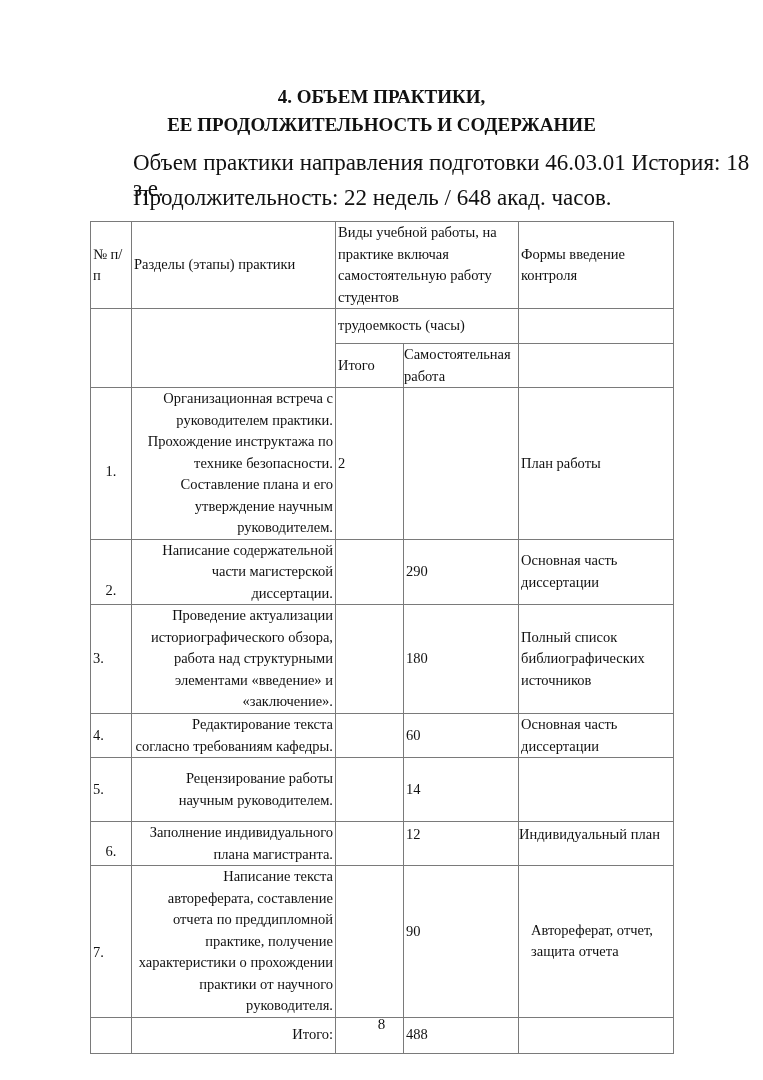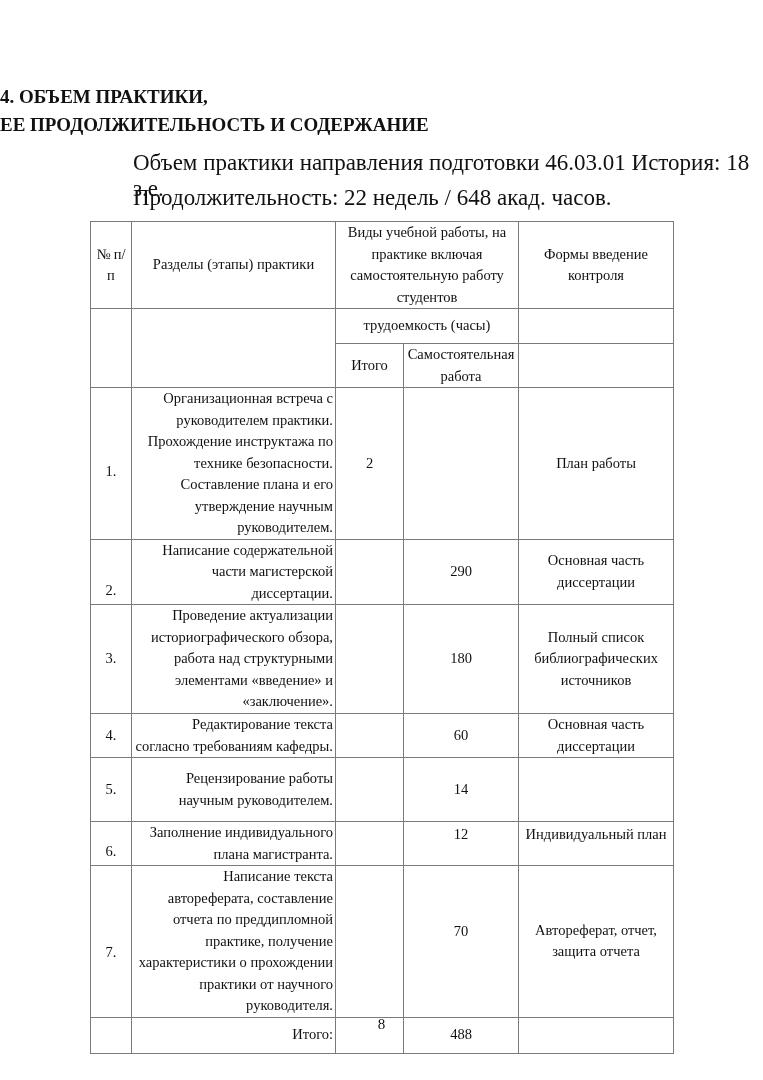--- a/index.html
+++ b/index.html
@@ -1,26 +1,26 @@
 <!DOCTYPE html>
 <html><head>
 <meta charset="utf-8">
 <style>
   html, body { margin:0; padding:0; background:#ffffff; }
   body { width:763px; height:1080px; position:relative; overflow:hidden;
          font-family:"Liberation Serif", "DejaVu Serif", serif; color:#111; }
-  .title { position:absolute; left:0; width:763px; text-align:left; font-weight:bold; font-size:19px; line-height:28px; }
+  .title { position:absolute; left:0; width:763px; text-align:center; font-weight:bold; font-size:19px; line-height:28px; }
   .t1 { top:83px; }
   .t2 { top:111px; }
   .intro { position:absolute; left:133px; font-size:23px; line-height:26px; }
   .i1 { top:150px; }
   .i2 { top:185px; }
   table { position:absolute; left:90px; top:221px; border-collapse:collapse; table-layout:fixed; width:583px; font-size:14.5px; line-height:21.5px; }
   td { border:1.5px solid #7a7a7a; padding:0 2px; vertical-align:middle; }
-  .c { text-align:center; }
+  .c { text-align:left; }
   .l { text-align:right; padding-left:3px; }
   .num { text-align:center; vertical-align:bottom; padding-bottom:3px; }
   .pagenum { position:absolute; left:0; width:763px; top:1016px; text-align:center; font-size:15px; }
 </style>
 </head>
 <body>
 
 <div class="title t1">4. ОБЪЕМ ПРАКТИКИ,</div>
 <div class="title t2">ЕЕ ПРОДОЛЖИТЕЛЬНОСТЬ И СОДЕРЖАНИЕ</div>
 
@@ -93,21 +93,21 @@
     <td class="num">6.</td>
     <td class="l">Заполнение индивидуального плана магистранта.</td>
     <td class="c"></td>
     <td class="c" style="vertical-align:top;padding-top:2px">12</td>
     <td class="c" style="vertical-align:top;padding-top:2px;padding-left:0;padding-right:0">Индивидуальный план</td>
   </tr>
   <tr style="height:128px">
     <td class="c" style="padding-top:22px">7.</td>
     <td class="l">Написание текста автореферата, составление отчета по преддипломной практике, получение характеристики о прохождении практики от научного руководителя.</td>
     <td class="c"></td>
-    <td class="c" style="padding-bottom:20px">70</td>
+    <td class="c" style="padding-bottom:20px">90</td>
     <td class="c" style="padding-left:12px;padding-right:12px">Автореферат, отчет, защита отчета</td>
   </tr>
   <tr style="height:36px">
     <td></td>
     <td class="l">Итого:</td>
     <td></td>
     <td class="c">488</td>
     <td></td>
   </tr>
 </tbody>

